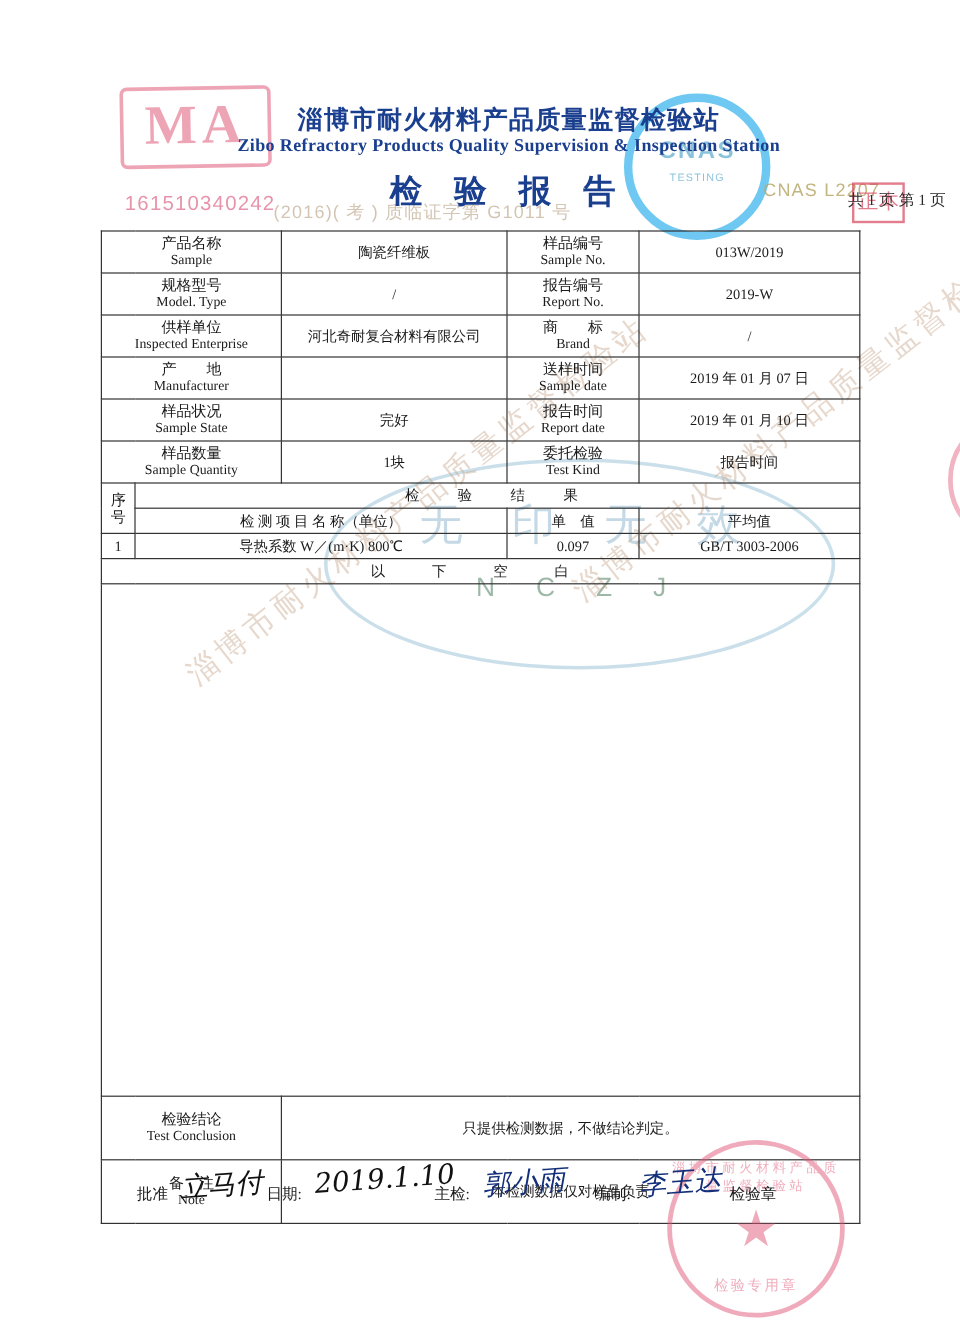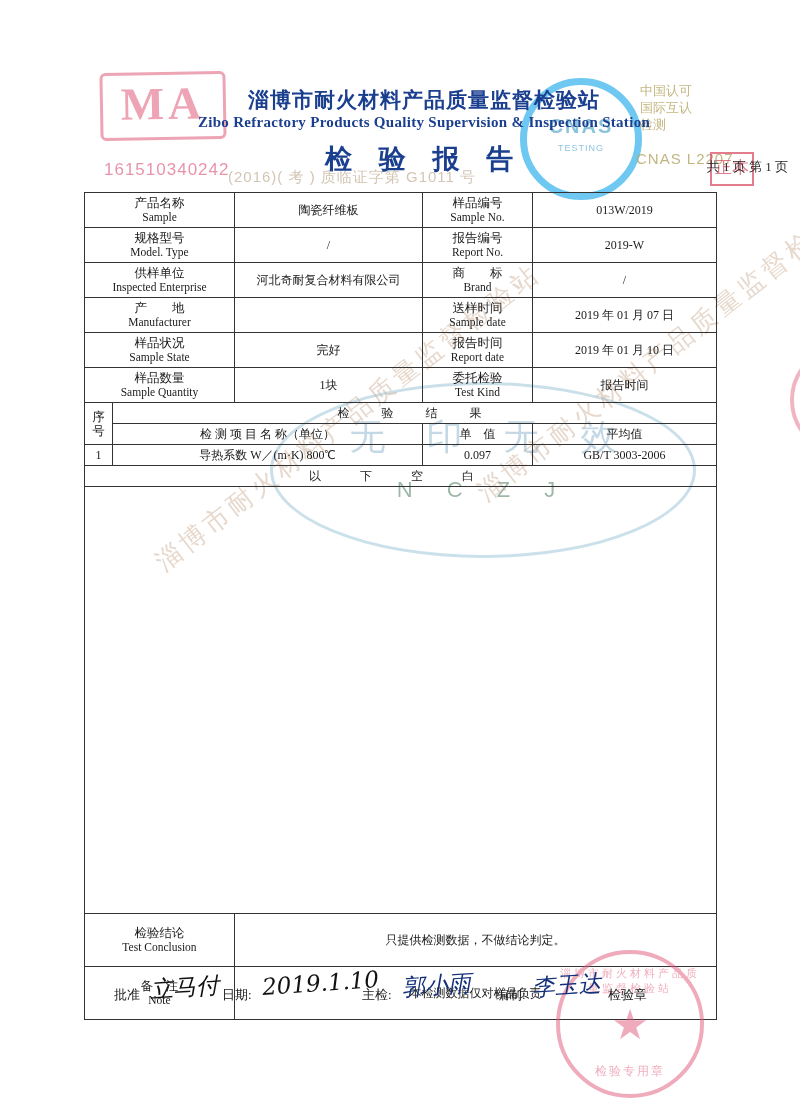--- a/index.html
+++ b/index.html
@@ -302,25 +302,20 @@
 <div class="page">
 
   <div class="stamp-ma">MA</div>
   <div class="stamp-num">161510340242</div>
 
   <div class="stamp-cnas">
     <span>CNAS</span>
     <small>TESTING</small>
   </div>
 
-  <div class="cnas-text">
-    <div>中国认可</div>
-    <div>国际互认</div>
-    <div>检测</div>
-  </div>
   <div class="cnas-code">CNAS L2207</div>
   <div class="stamp-red-box">正本</div>
   <div class="wm-line">(2016)( 考 ) 质临证字第 G1011 号</div>
 
   <div class="oval-seal">
     <div class="oval-txt">无 印 无 效</div>
     <div class="oval-sub">N C Z J</div>
   </div>
 
   <div class="diag-wm" style="left:108px; top:400px;">淄博市耐火材料产品质量监督检验站</div>

